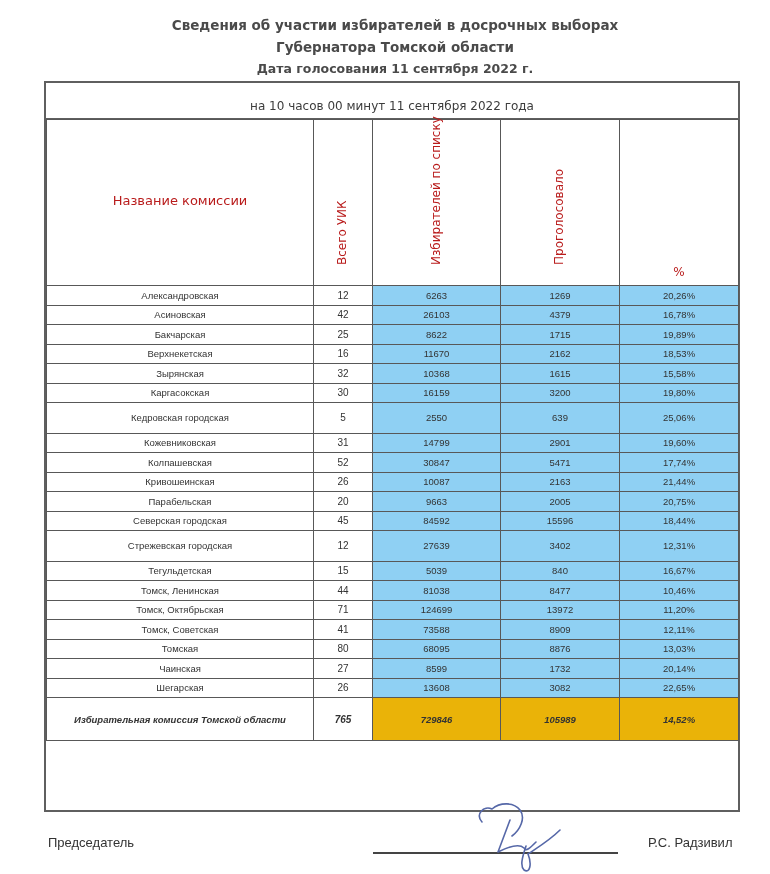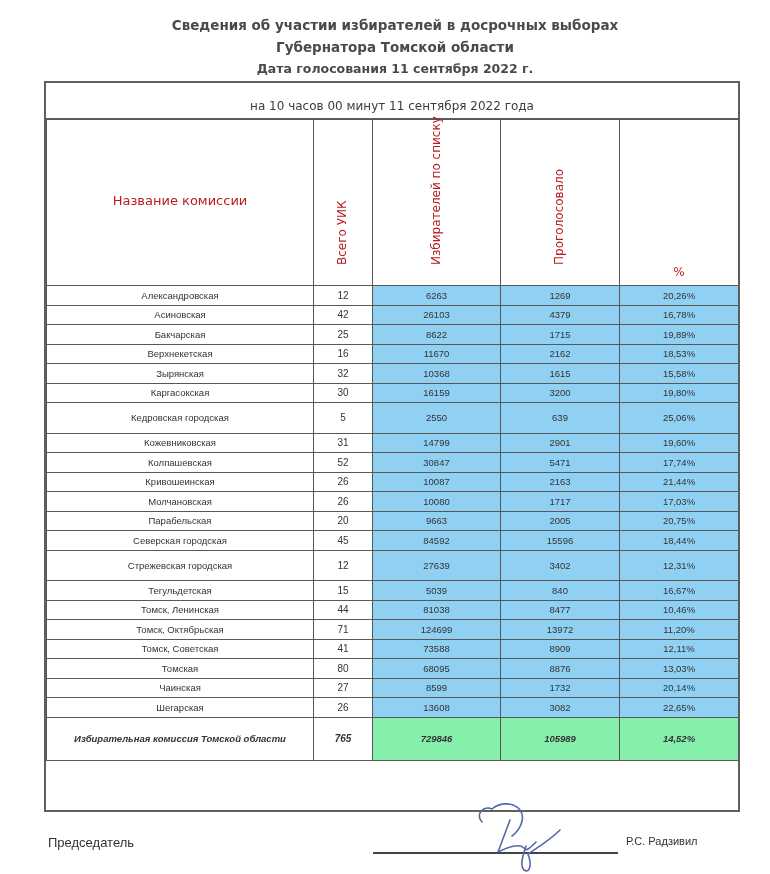--- a/index.html
+++ b/index.html
@@ -23,24 +23,24 @@
   th.voters .vert { margin-left: -8px; }
   th.voted .vert { margin-left: -8px; }
   th.pct { vertical-align: bottom; font-size: 12px; }
   th.pct span { display: block; padding-bottom: 6px; }
 
   td { height: 18.5px; font-size: 9.5px; font-family: "Liberation Sans", sans-serif; color: #333; }
   td.uik { font-size: 10px; }
   tr.tall td { height: 29.5px; }
   tr.total td { height: 42px; font-weight: bold; font-style: italic; }
   td.blue { background: #8fd0f3; }
-  tr.total td.blue { background: #86efac; text-align: center; }
+  tr.total td.blue { background: #eab308; text-align: center; }
 
   .footer-label { position: absolute; left: 48px; top: 835px; font-size: 13px; color: #333; font-family: "Liberation Sans", sans-serif; text-align: center; }
-  .footer-name { position: absolute; left: 626px; top: 835px; font-size: 11px; color: #333; font-family: "Liberation Sans", sans-serif; }
+  .footer-name { position: absolute; left: 648px; top: 835px; font-size: 13px; color: #333; font-family: "Liberation Sans", sans-serif; }
   .sig-line { position: absolute; left: 373px; top: 852px; width: 245px; height: 1.5px; background: #444; }
   .signature { position: absolute; left: 470px; top: 800px; width: 110px; height: 74px; }
 </style>
 </head>
 <body>
 
 <div class="title t1">Сведения  об участии избирателей в досрочных выборах</div>
 <div class="title t2">Губернатора Томской области</div>
 <div class="title t3">Дата голосования  11 сентября 2022 г.</div>
 
@@ -138,27 +138,20 @@
           <td class="blue">17,74%</td>
         </tr>
         <tr>
           <td>Кривошеинская</td>
           <td class="uik">26</td>
           <td class="blue">10087</td>
           <td class="blue">2163</td>
           <td class="blue">21,44%</td>
         </tr>
         <tr>
-          <td>Молчановская</td>
-          <td class="uik">26</td>
-          <td class="blue">10080</td>
-          <td class="blue">1717</td>
-          <td class="blue">17,03%</td>
-        </tr>
-        <tr>
           <td>Парабельская</td>
           <td class="uik">20</td>
           <td class="blue">9663</td>
           <td class="blue">2005</td>
           <td class="blue">20,75%</td>
         </tr>
         <tr>
           <td>Северская городская</td>
           <td class="uik">45</td>
           <td class="blue">84592</td>

